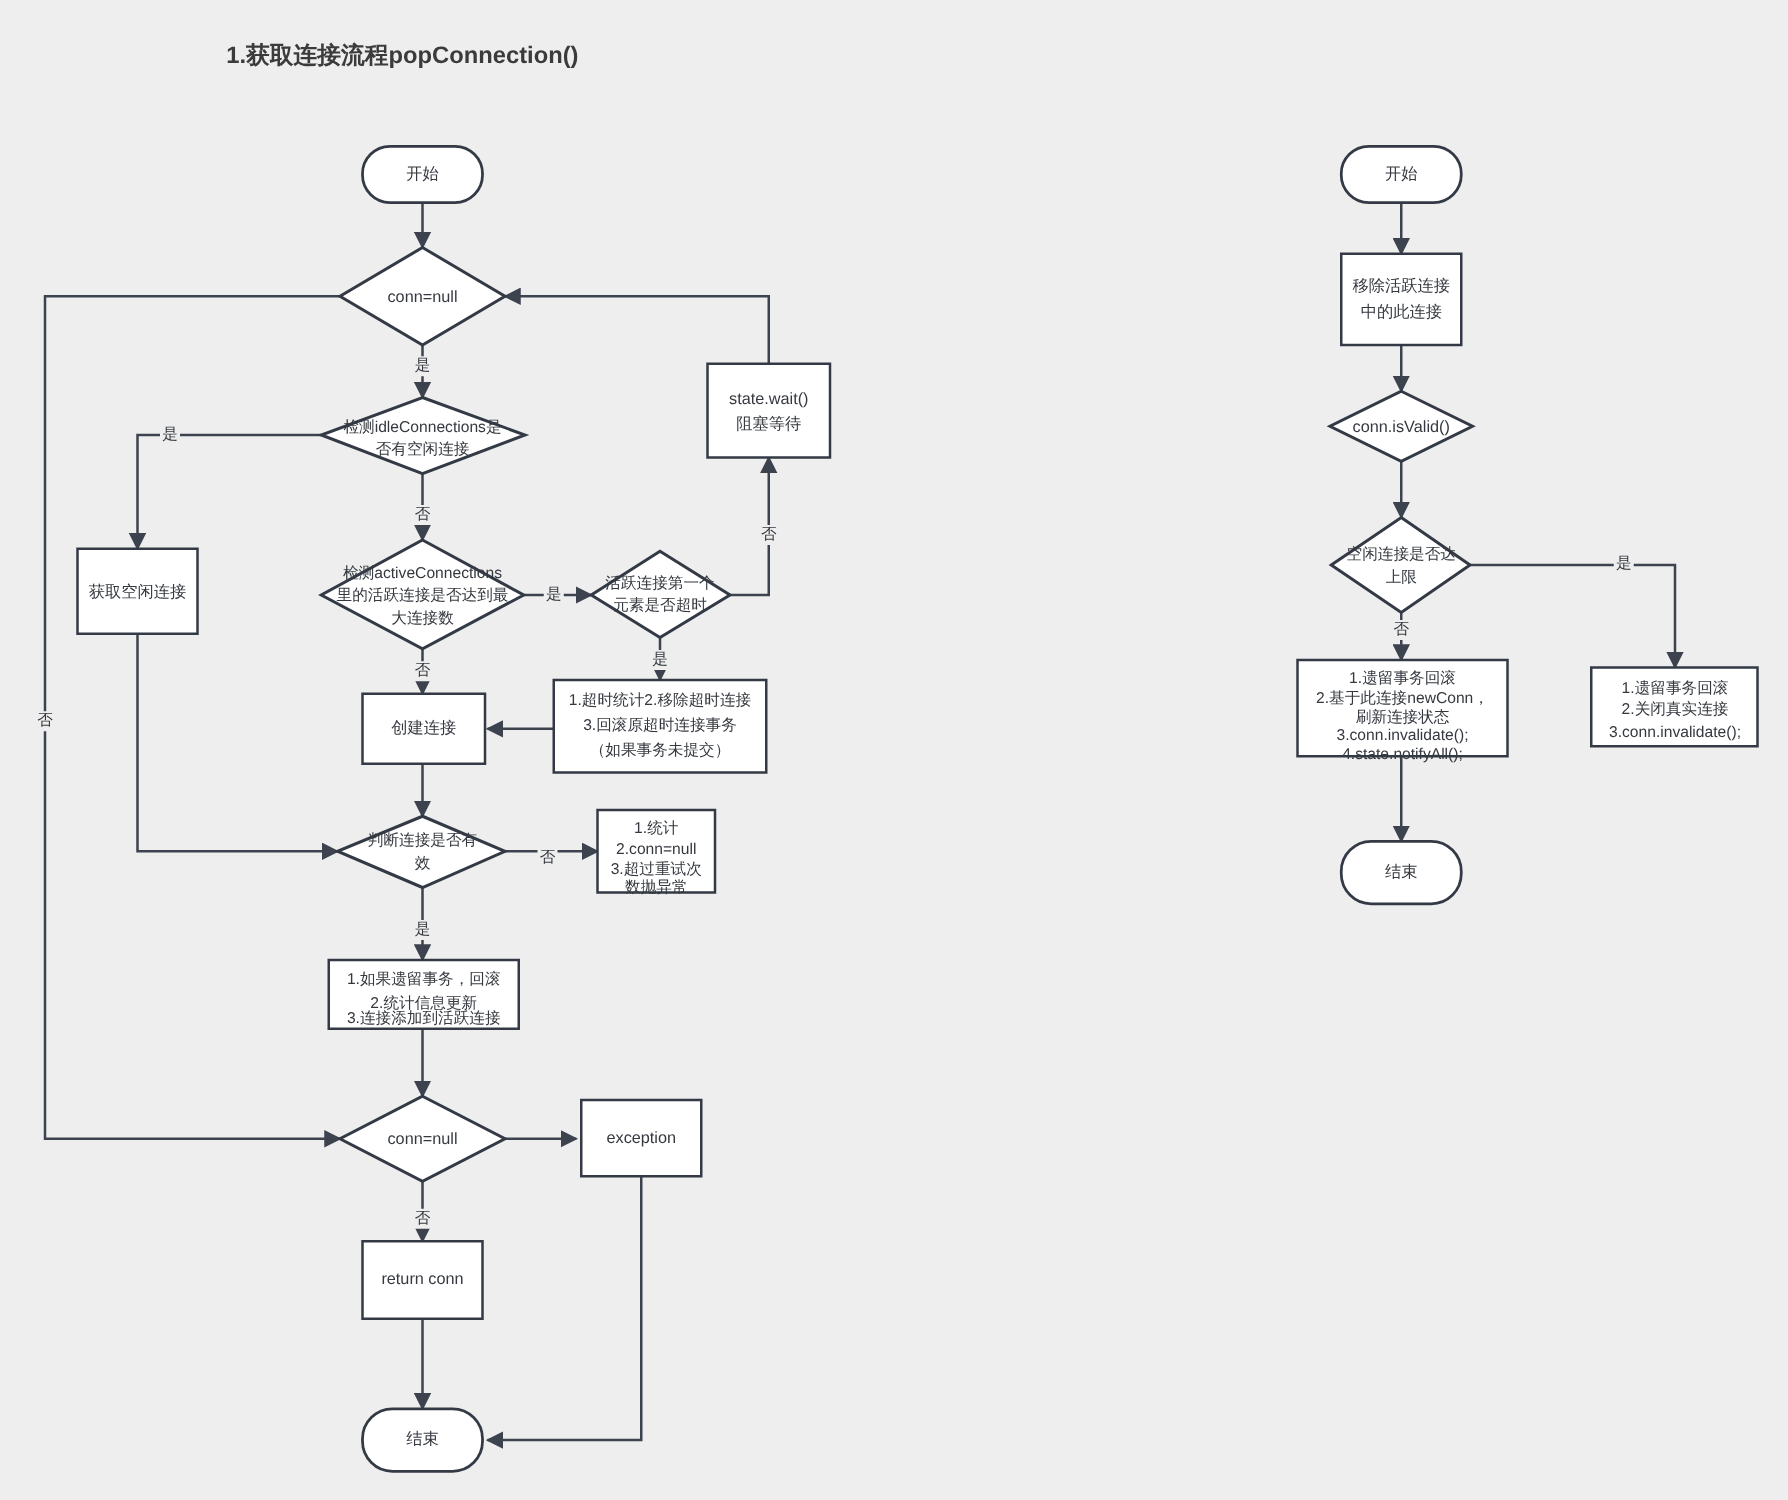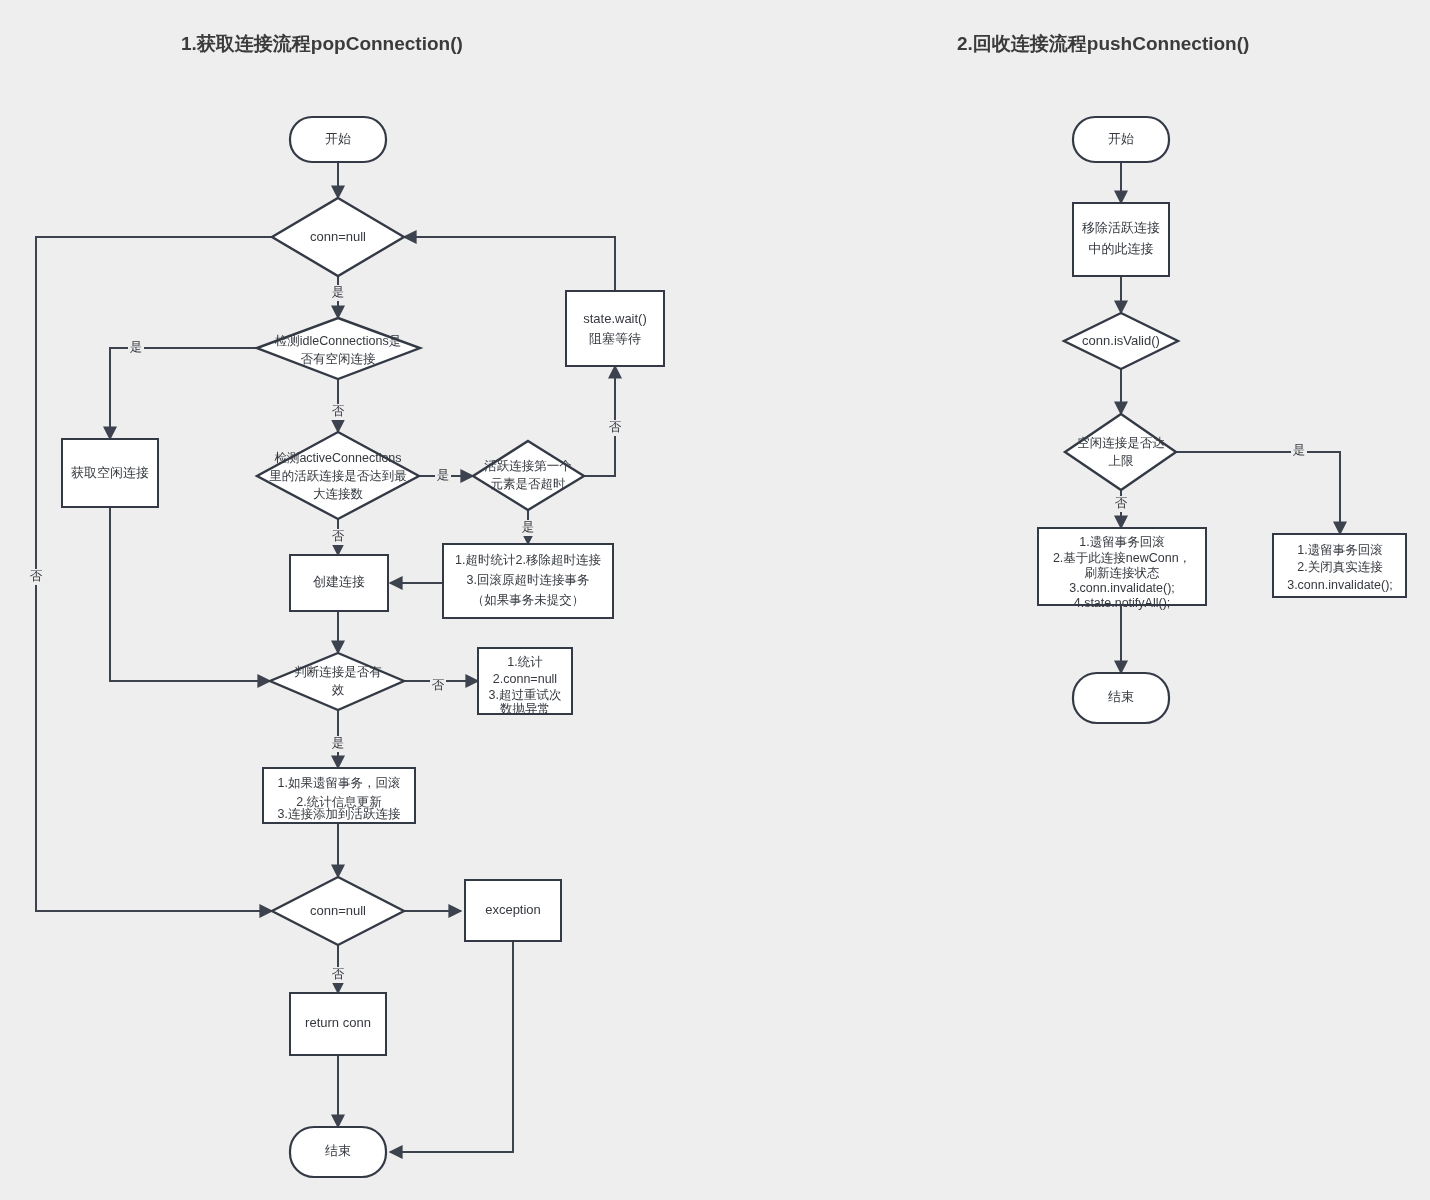--- a/index.html
+++ b/index.html
@@ -73,21 +73,20 @@
   #title-left { left: 181px; top: 31px; }
   #title-right { left: 957px; top: 31px; }
 </style>
 </head>
 <body>
 
 <div id="canvas">
 
   <div class="chart-title" id="title-left">1.获取连接流程popConnection()</div>
 
-  <div class="chart-title" id="title-right">2.回收连接流程pushConnection()</div>
 
   <svg id="flow" viewBox="0 0 1430 1200">
     <defs>
       <marker id="arrow" viewBox="0 0 10 10" refX="9" refY="5" markerWidth="7" markerHeight="7" orient="auto-start-reverse">
         <path d="M 0 0 L 10 5 L 0 10 z" fill="#3c434e"></path>
       </marker>
     </defs>
 
     <g>
 

